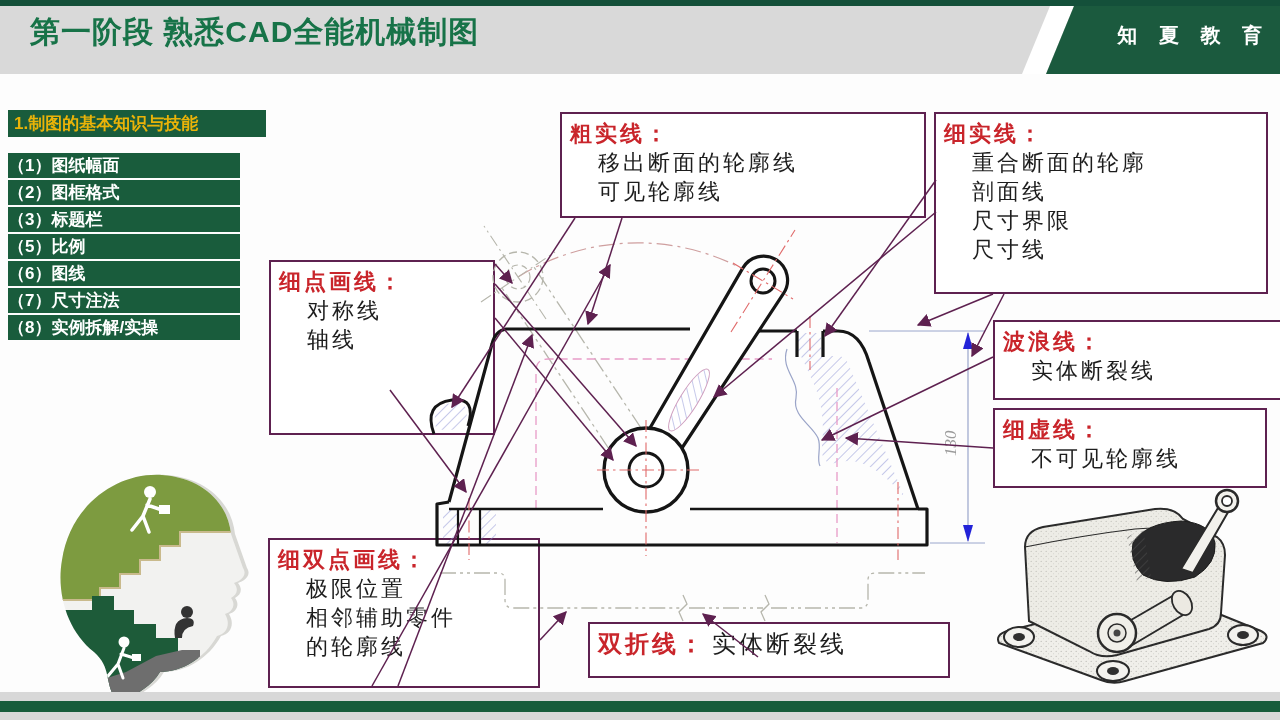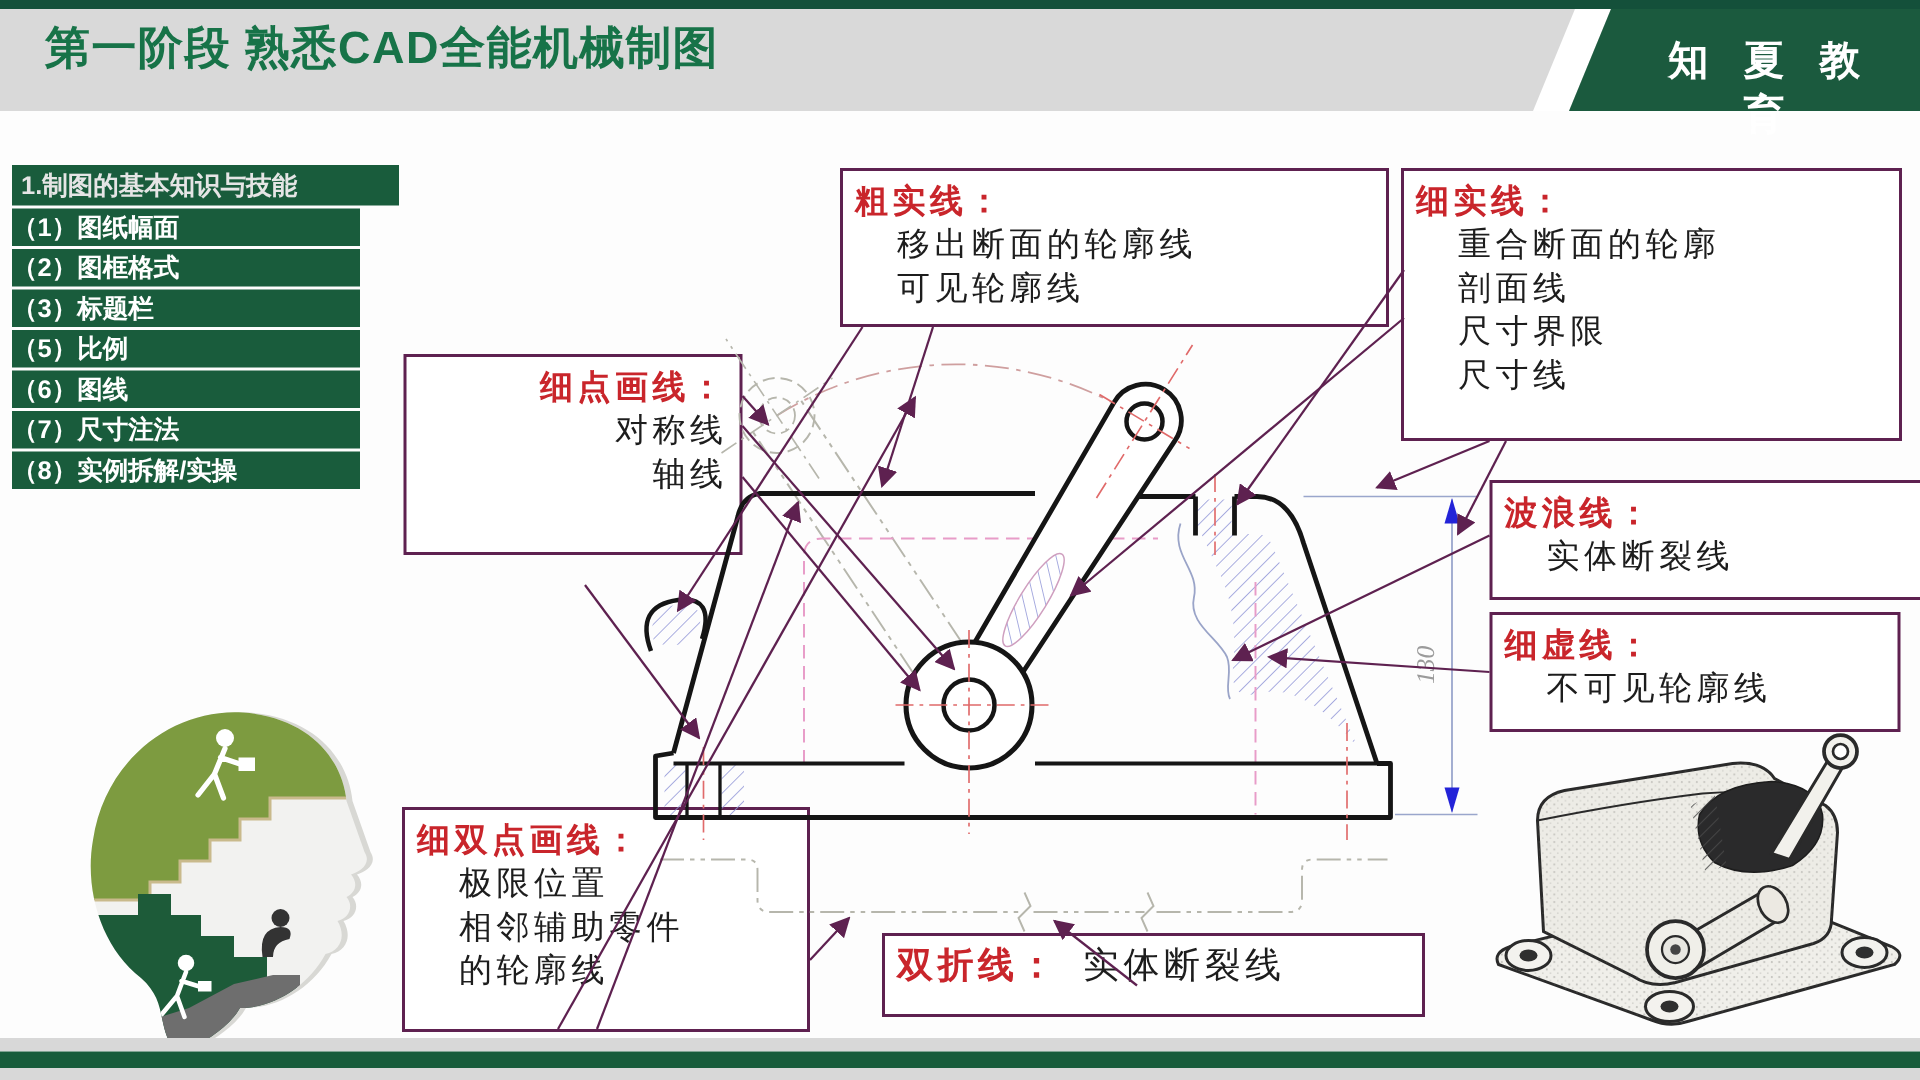--- a/index.html
+++ b/index.html
@@ -7,36 +7,36 @@
          font-family:"Liberation Sans","DejaVu Sans",sans-serif;}
   
   .topstrip{position:absolute;left:0;top:0;width:1280px;height:6px;background:#14503a;}
   .headband{position:absolute;left:0;top:6px;width:1280px;height:68px;background:#d9d9d9;}
   .title{position:absolute;left:30px;top:12px;font-weight:700;font-size:30px;color:#177348;letter-spacing:1px;}
   .bangap{position:absolute;top:6px;left:0;width:1280px;height:68px;pointer-events:none;}
   .whitegap{position:absolute;left:0;top:0;width:1280px;height:68px;
             clip-path:polygon(1050px 0,1074px 0,1046px 68px,1022px 68px);background:#fff;}
   .banner{position:absolute;left:0;top:0;width:1280px;height:68px;
           clip-path:polygon(1074px 0,1280px 0,1280px 68px,1046px 68px);background:#1b5a3e;}
-  .brand{position:absolute;left:1090px;top:22px;width:180px;text-align:center;color:#fff;
-         font-weight:700;font-size:27px;letter-spacing:8px;}
+  .brand{position:absolute;left:1090px;top:22px;width:180px;text-align:right;color:#fff;
+         font-weight:700;font-size:20px;letter-spacing:8px;}
   
   .sb{position:absolute;left:8px;top:110px;width:260px;}
-  .sb .hd{background:#195c3c;color:#e5e5e5;font-weight:700;font-size:17px;line-height:27px;
-          padding-left:6px;margin-bottom:2px;width:252px;}
+  .sb .hd{background:#195c3c;color:#eab308;font-weight:700;font-size:17px;line-height:27px;
+          padding-left:6px;margin-bottom:16px;width:252px;}
   .sb .it{background:#195c3c;color:#fff;font-weight:700;font-size:17px;line-height:25px;
           margin-bottom:2px;width:232px;}
   
   .box{position:absolute;background:#fff;border:2px solid #5e2150;
        font-family:"Liberation Serif","DejaVu Serif",serif;color:#1d1d1d;
        font-size:22px;line-height:1.32;letter-spacing:3px;padding:5px 8px;box-sizing:border-box;}
   .box .lbl{color:#c9252b;font-weight:700;display:block;}
   .box .ln{padding-left:28px;}
   .inlinebox{display:flex;align-items:baseline;font-size:24px;}
-  .inlinebox .lbl{display:inline;margin-right:16px;}
+  .inlinebox .lbl{display:inline;margin-right:6px;}
   
   .botgray1{position:absolute;left:0;top:692px;width:1280px;height:9px;background:#d8d8d8;}
   .botgreen{position:absolute;left:0;top:701px;width:1280px;height:11px;background:#175c3b;}
   .botgray2{position:absolute;left:0;top:712px;width:1280px;height:8px;background:#d8d8d8;}
   .ovl{position:absolute;left:0;top:0;pointer-events:none;}
 </style>
 </head>
 <body>
 
 <div id="stage">
@@ -68,21 +68,21 @@
   </div>
 
   <div class="box" style="left:934px;top:112px;width:334px;height:182px;">
     <span class="lbl">细实线：</span>
     <div class="ln">重合断面的轮廓</div>
     <div class="ln">剖面线</div>
     <div class="ln">尺寸界限</div>
     <div class="ln">尺寸线</div>
   </div>
 
-  <div class="box" style="left:269px;top:236px;width:226px;height:134px;text-align:right;">
+  <div class="box" style="left:269px;top:260px;width:226px;height:175px;">
     <span class="lbl">细点画线：</span>
     <div class="ln">对称线</div>
     <div class="ln">轴线</div>
   </div>
 
   <div class="box" style="left:993px;top:320px;width:328px;height:80px;">
     <span class="lbl">波浪线：</span>
     <div class="ln">实体断裂线</div>
   </div>
 

